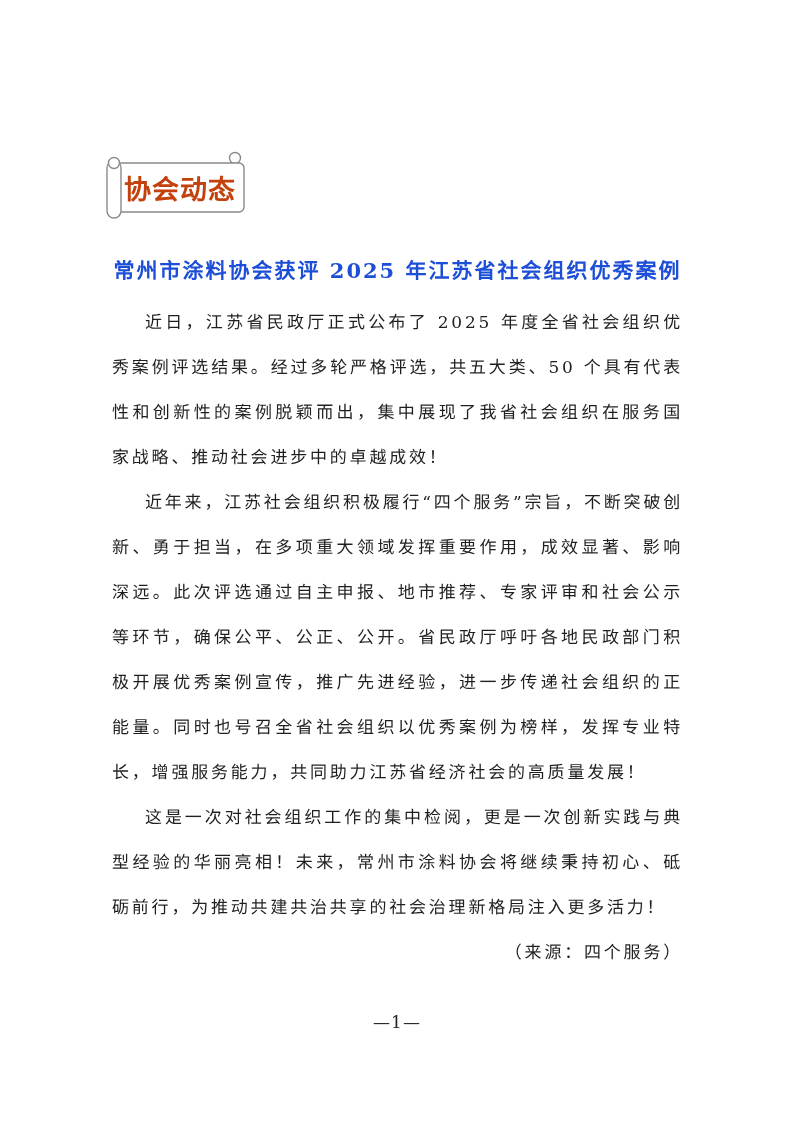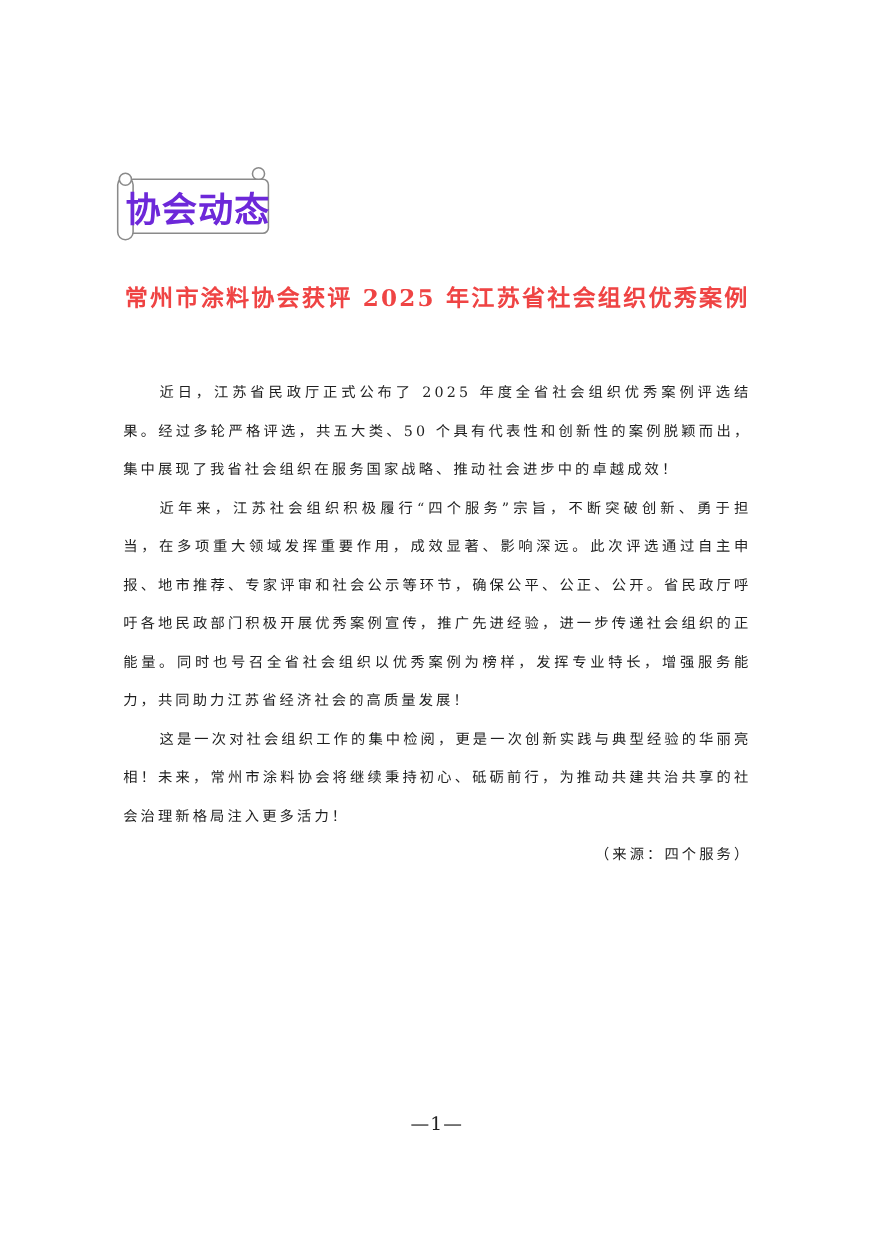--- a/index.html
+++ b/index.html
@@ -31,51 +31,50 @@
     position: absolute;
     left: 14px;
     top: 13px;
     width: 126px;
     height: 47px;
     display: flex;
     align-items: center;
     justify-content: center;
     font-family: "DejaVu Sans", "Liberation Sans", sans-serif;
     font-weight: bold;
-    font-size: 32px;
+    font-size: 27px;
     letter-spacing: 1px;
-    color: #6d28d9;
+    color: #c2410c;
     white-space: nowrap;
   }
 
   
   .article-title {
     position: absolute;
     left: 112px;
     top: 254px;
     width: 571px;
     margin: 0;
     text-align: center;
     font-size: 21px;
     font-weight: bold;
     letter-spacing: 2px;
-    color: #ef4444;
+    color: #1d4ed8;
     white-space: nowrap;
   }
   .article-body {
     position: absolute;
     left: 112px;
     top: 300px;
     width: 571px;
-    font-size: 13px;
-    line-height: 35px;
+    font-size: 17px;
+    line-height: 45px;
     letter-spacing: 2.8px;
     text-align: justify;
     text-justify: inter-ideograph;
-    margin-top: 40px;
   }
   .article-body p {
     margin: 0;
     padding: 0;
     text-indent: 33px;
   }
   .article-source {
     margin: 0;
     text-align: right;
     text-indent: 0;

